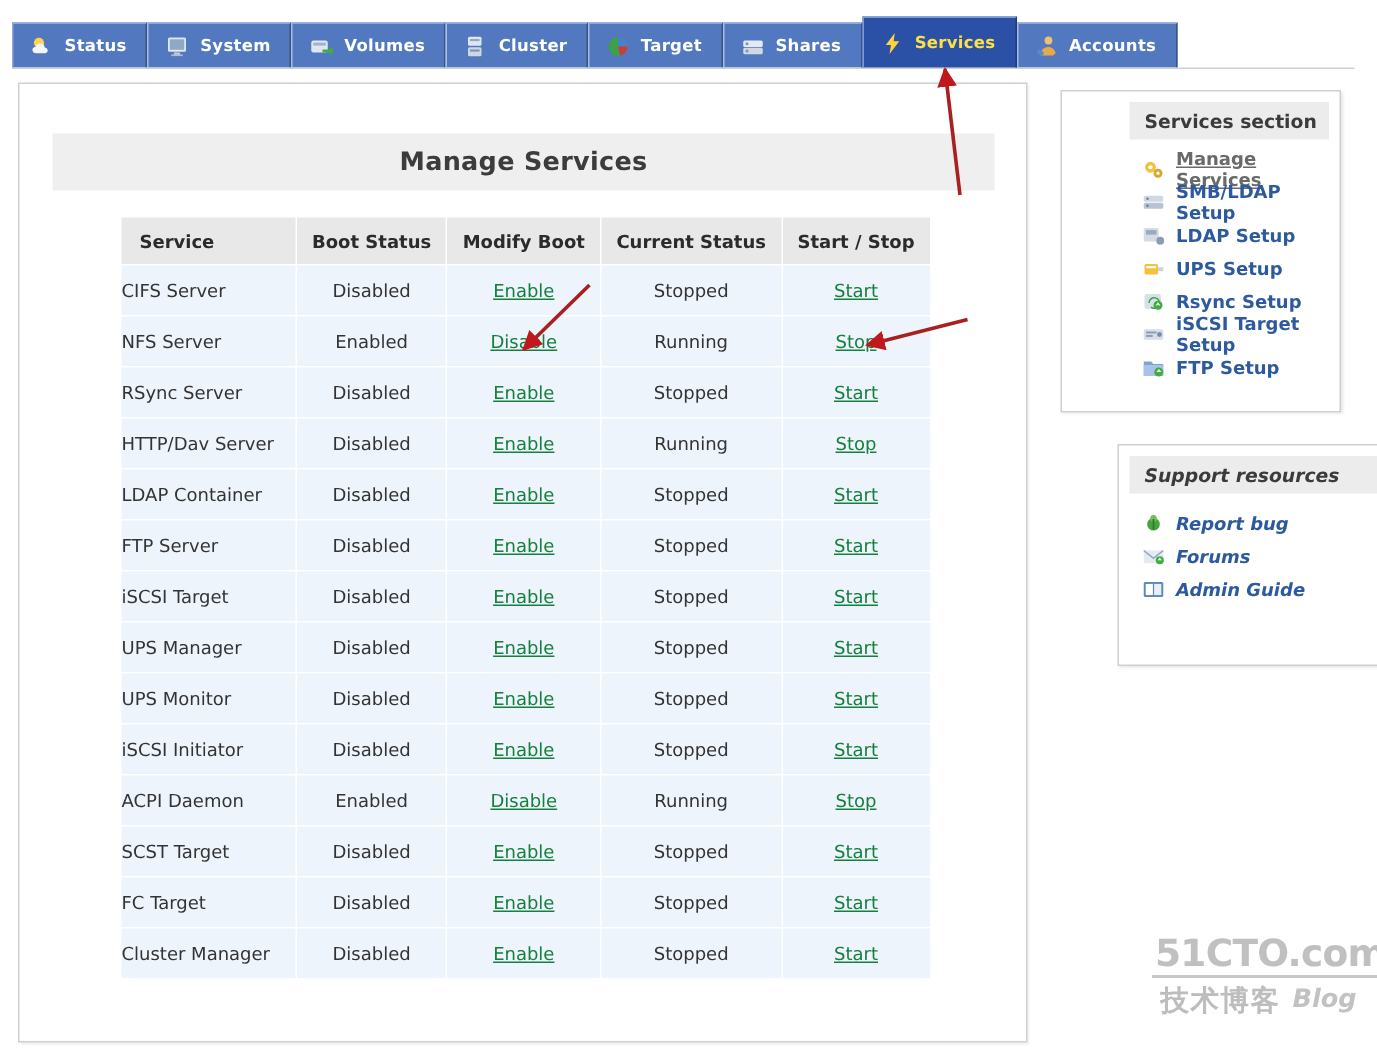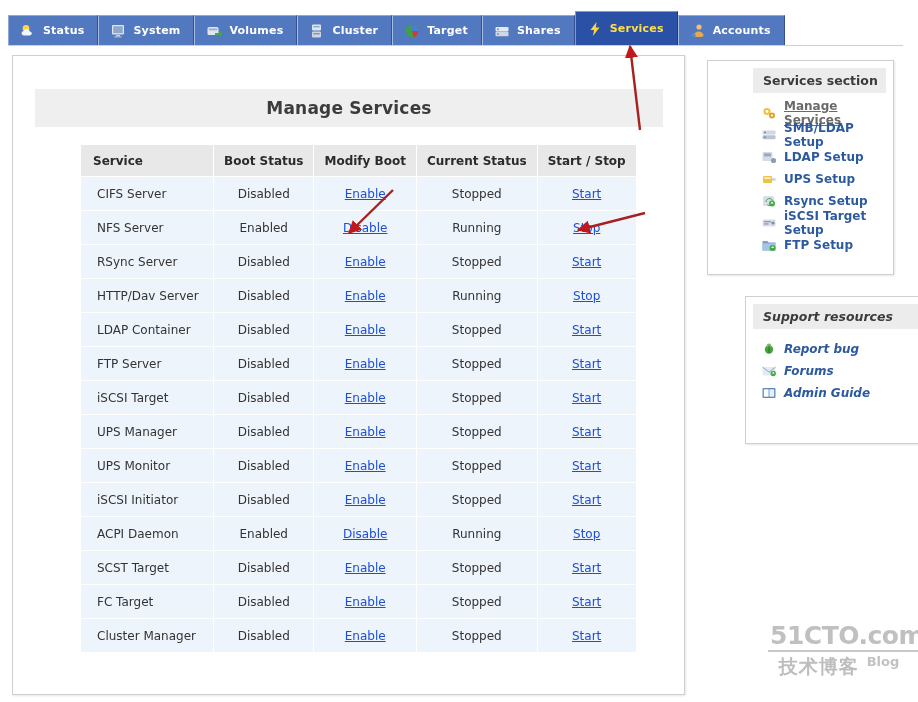--- a/index.html
+++ b/index.html
@@ -129,29 +129,29 @@
   #svc-table td {
     height: 33px;
     padding: 0 8px;
     text-align: center;
     background: #eef4fc;
     color: #333333;
     white-space: nowrap;
   }
   #svc-table td.name {
     text-align: left;
-    padding-left: 16px;
+    padding-left: 0;
     width: 108px;
   }
   #svc-table td.boot, #svc-table td.cur { width: 80px; }
   #svc-table td.act { width: 76px; }
   td.st-disabled, td.st-stopped { background: #f7ca47; }
   td.st-enabled, td.st-running { background: #ddf0b2; }
   a.tbl-link {
-    color: #1d4ed8;
+    color: #15803d;
     text-decoration: underline;
     cursor: pointer;
     margin-top: 12px;
   }
 
   
   .side-box {
     position: absolute;
     background: #ffffff;
     border: 1px solid #cfcfcf;
@@ -217,36 +217,37 @@
     letter-spacing: -.5px;
     line-height: 27px;
     color: #c0c0c0;
     border-bottom: 2px solid #c8c8c8;
     display: inline-block;
     padding: 0 2px 1px 2px;
   }
   #wm-bot {
     margin-top: 2px;
     display: flex;
-    align-items: flex-start;
+    align-items: center;
     justify-content: center;
     gap: 8px;
   }
   #wm-cn {
     font-size: 19px;
     font-weight: bold;
     color: #bdbdbd;
     letter-spacing: 1px;
     font-family: "DejaVu Sans", sans-serif;
   }
   #wm-blog {
-    font-size: 13px;
+    font-size: 17px;
     font-weight: bold;
     color: #c2c2c2;
     padding-bottom: 2px;
+    font-style: italic;
   }
 </style>
 </head>
 <body>
 
 <div id="tabbar">
   <div id="tabstrip">
       <div class="tab">
         <svg class="tab-ico" viewBox="0 0 16 16">
           <circle cx="6" cy="5.5" r="3.4" fill="#ffd34d"></circle>

